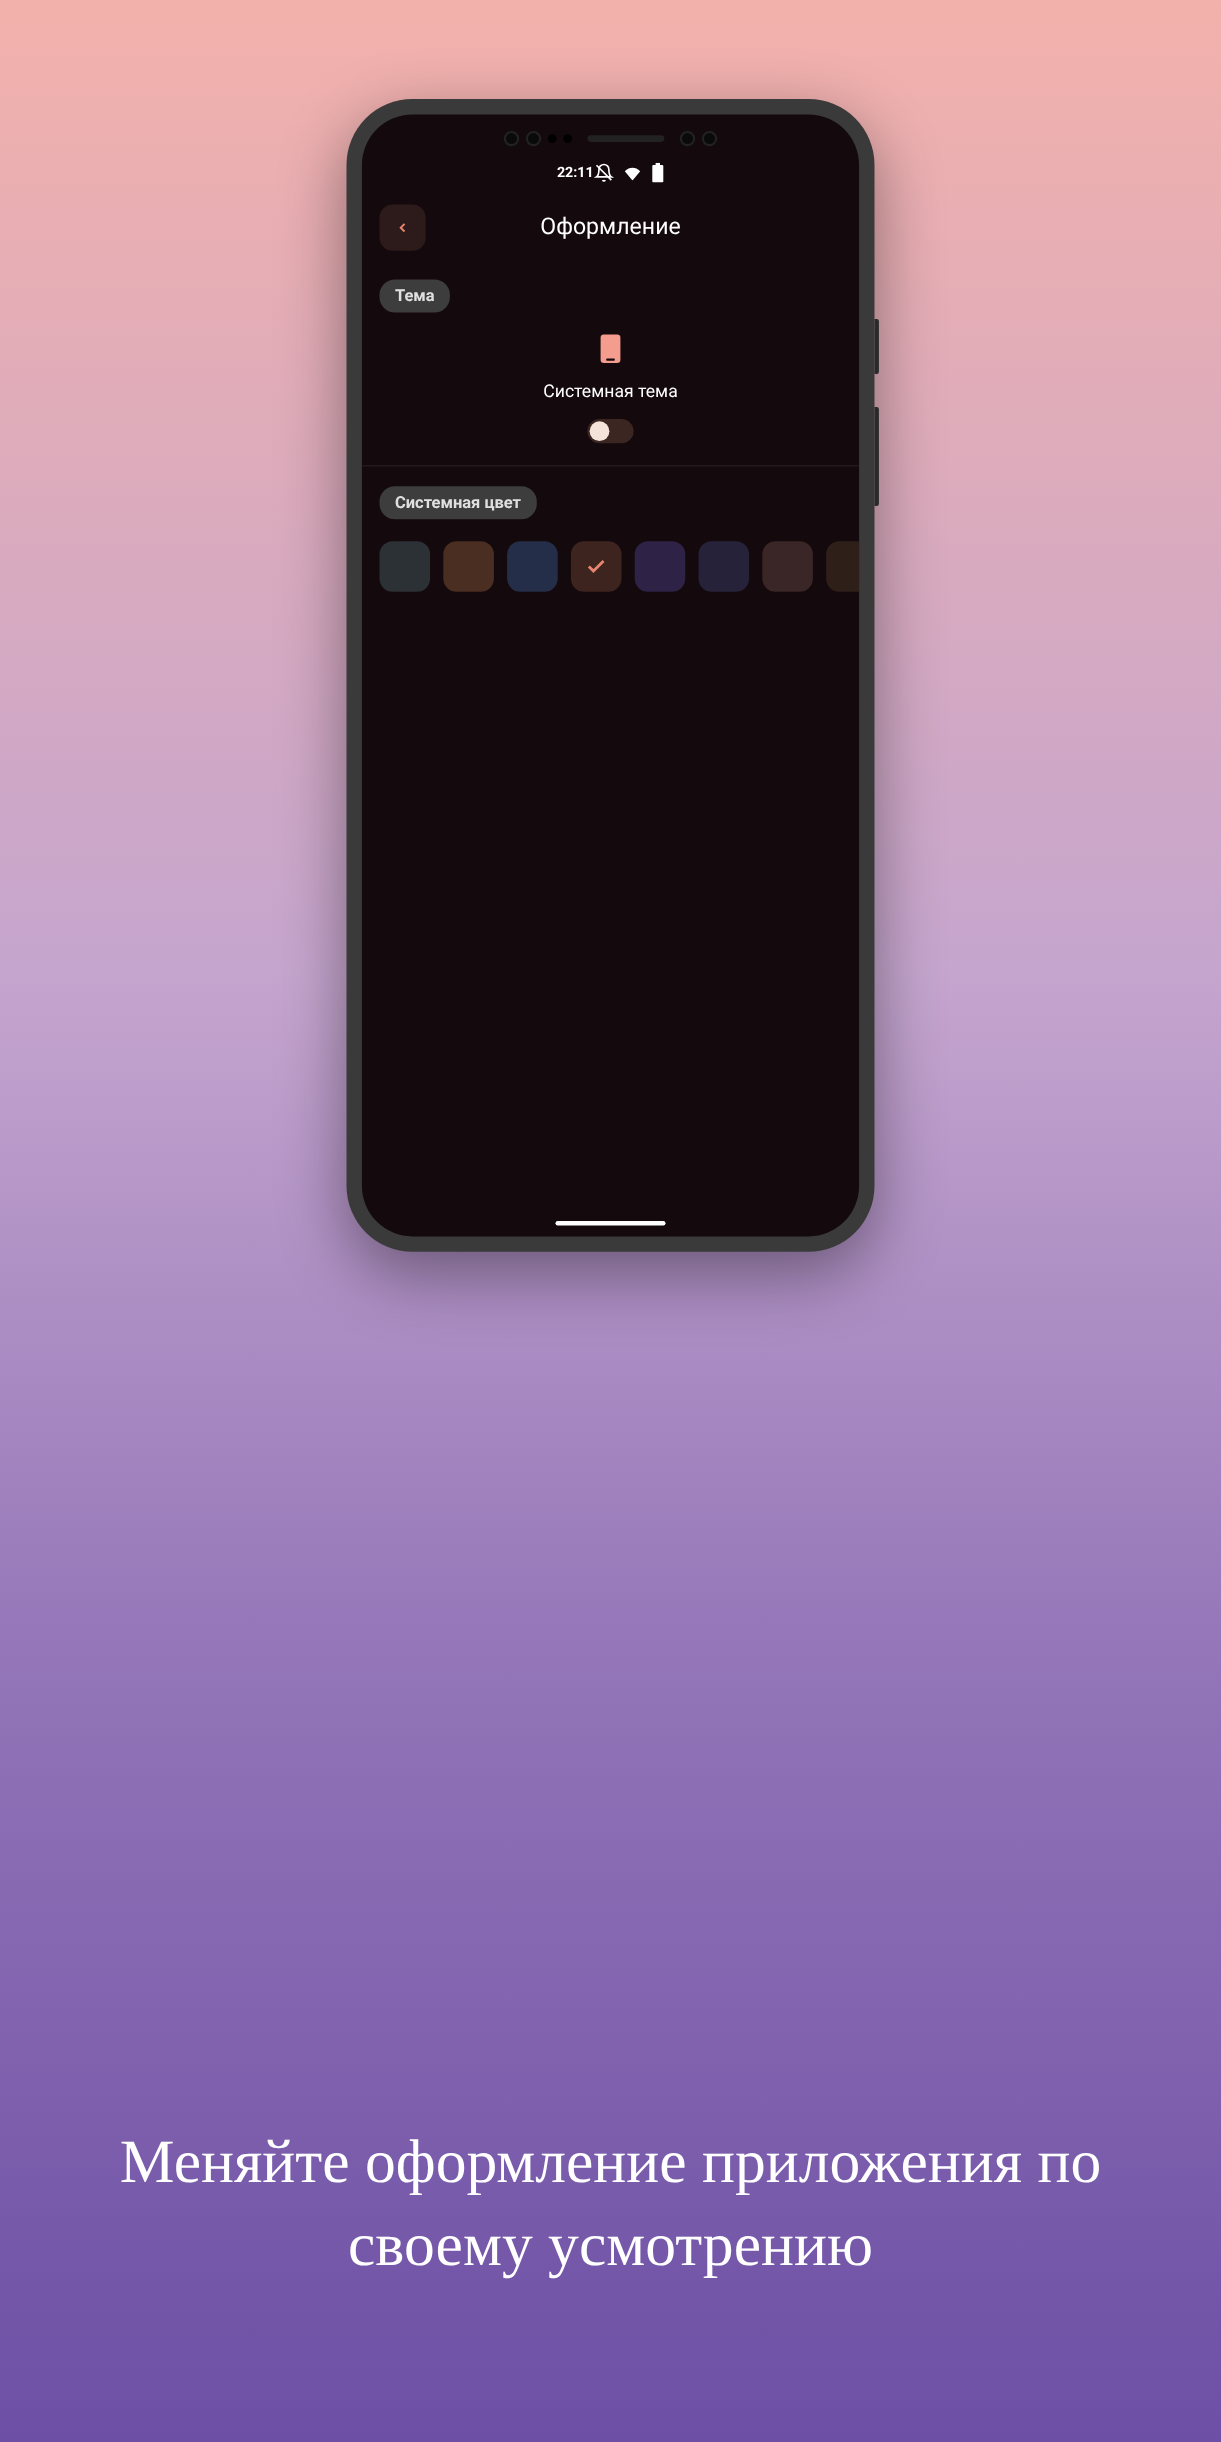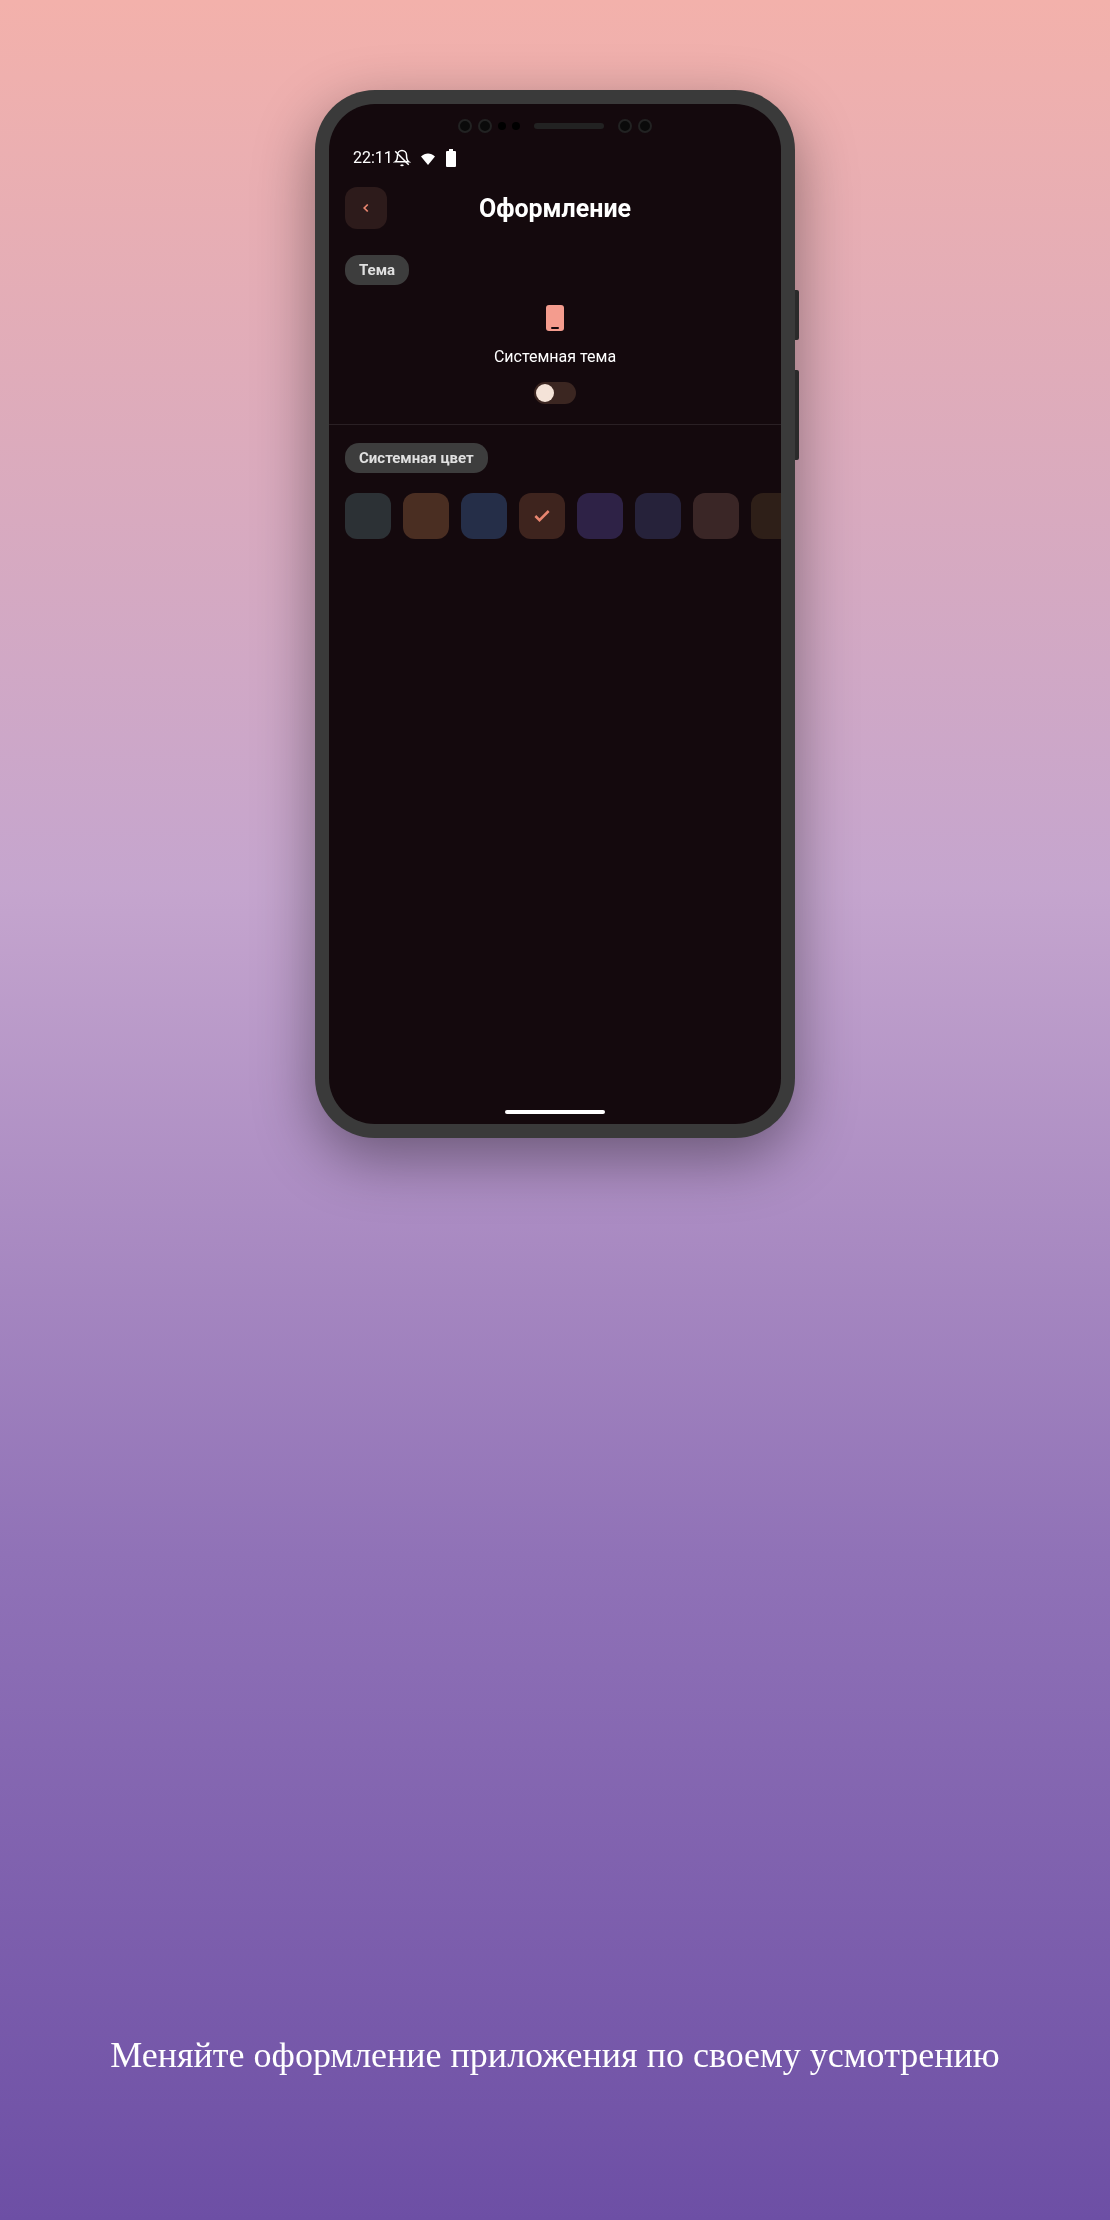--- a/index.html
+++ b/index.html
@@ -64,26 +64,26 @@
     .speaker {
       width: 70px;
       height: 6px;
       background: #222;
       border-radius: 3px;
       margin: 0 8px;
     }
 
     .status-bar {
       display: flex;
-      justify-content: flex-start;
+      justify-content: center;
       align-items: center;
       padding: 8px 24px 4px;
       color: #fff;
-      font-size: 16px;
-      font-weight: 400;
+      font-size: 13px;
+      font-weight: 700;
     }
 
     .status-icons {
       display: flex;
       gap: 8px;
       align-items: center;
     }
 
     .header {
       display: flex;
@@ -101,22 +101,22 @@
       align-items: center;
       justify-content: center;
       cursor: pointer;
     }
 
     .title {
       position: absolute;
       left: 50%;
       transform: translateX(-50%);
       color: #fff;
-      font-size: 25px;
-      font-weight: 700;
+      font-size: 21px;
+      font-weight: 400;
     }
 
     .section-pill {
       display: inline-block;
       background: #3d3d3d;
       color: #e0e0e0;
       padding: 6px 14px;
       border-radius: 14px;
       font-size: 15px;
       font-weight: 700;
@@ -238,21 +238,21 @@
     .side-btn.b1 { top: 200px; height: 50px; }
     .side-btn.b2 { top: 280px; height: 90px; }
 
     .caption {
       position: absolute;
       bottom: 140px;
       left: 0;
       right: 0;
       text-align: center;
       color: #fff;
-      font-size: 36px;
+      font-size: 56px;
       font-family: Georgia, "Times New Roman", serif;
       line-height: 1.35;
       padding: 0 60px;
     }
   </style>
 </head>
 <body>
 
 <div class="phone-frame">
   <div class="side-btn b1"></div>

